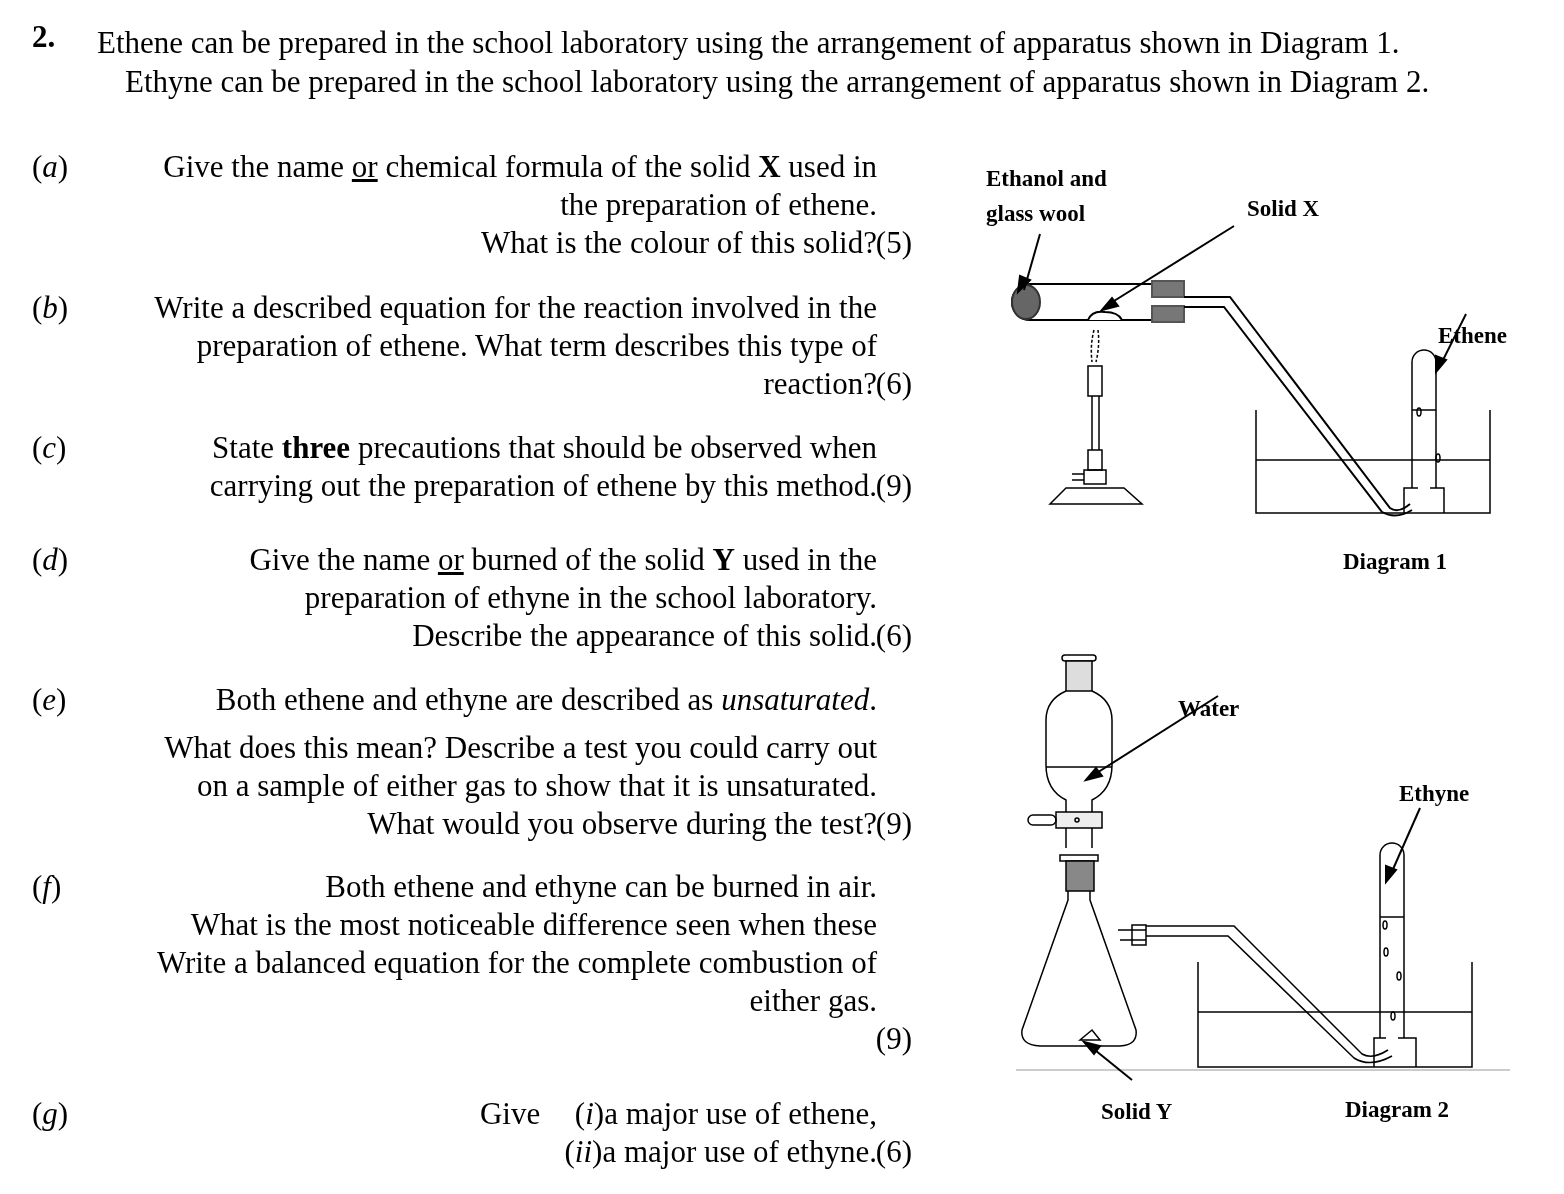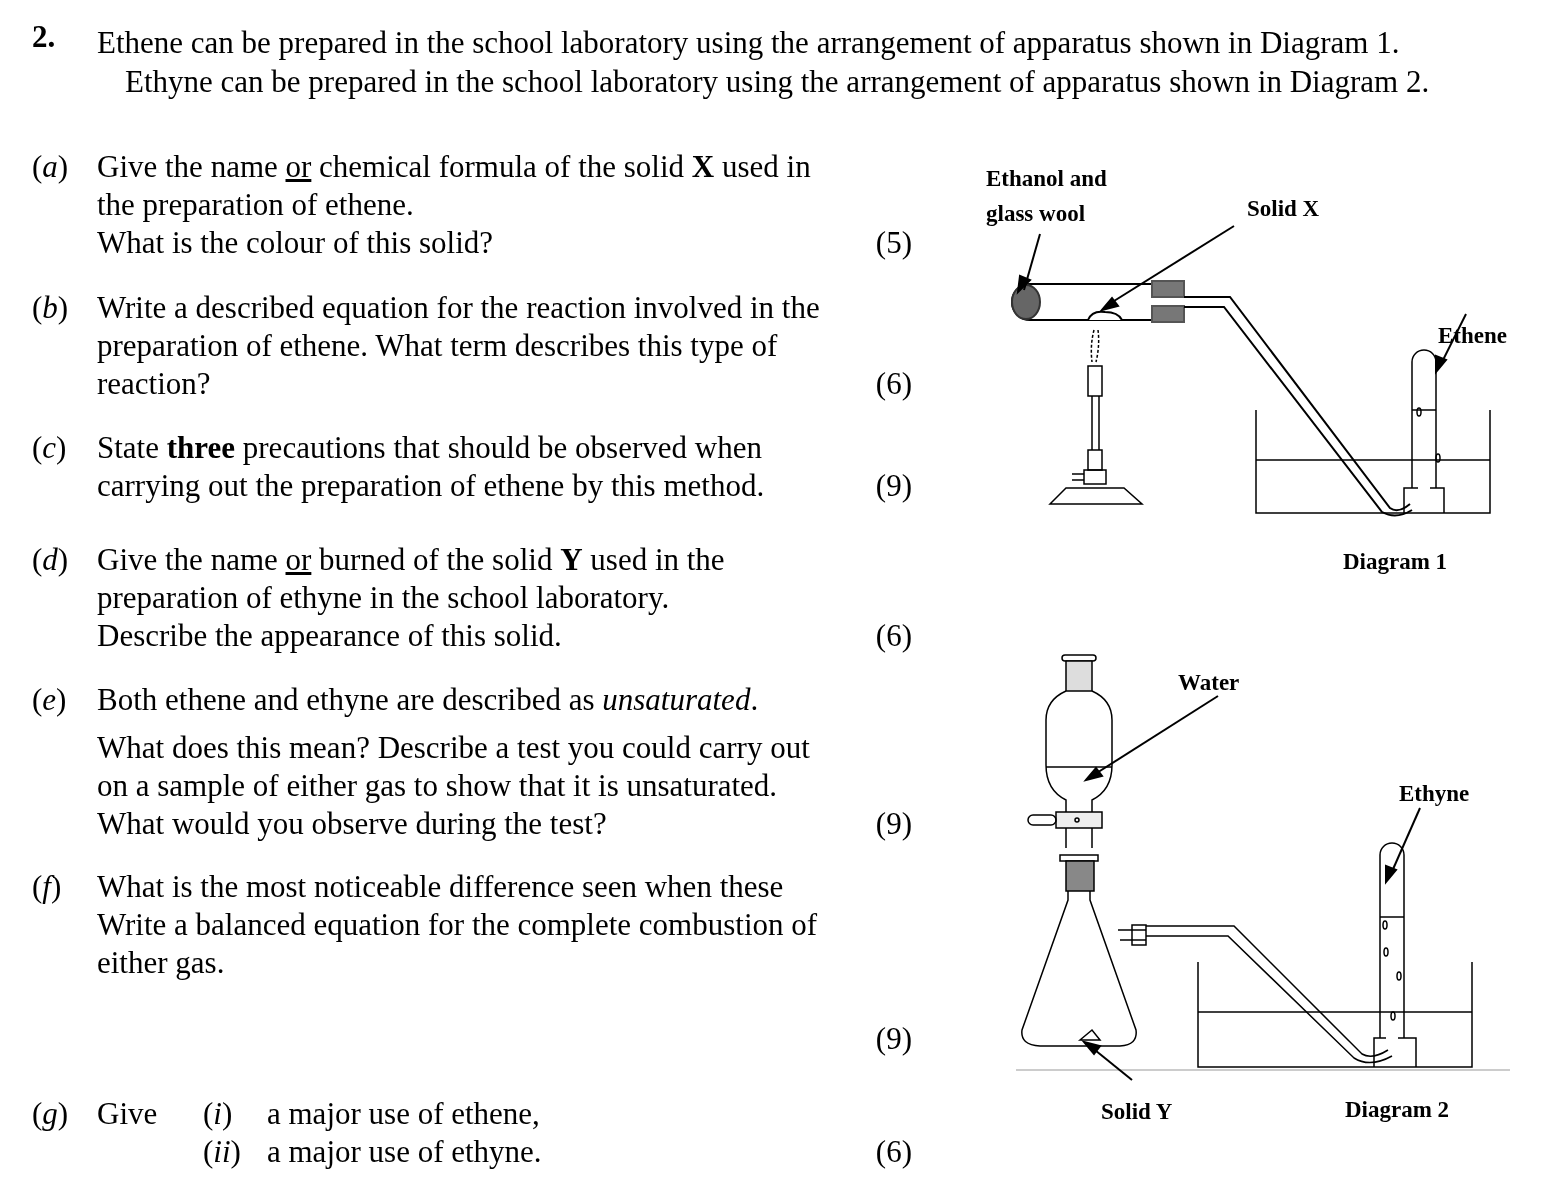--- a/index.html
+++ b/index.html
@@ -8,21 +8,21 @@
     font-family: "Liberation Serif", "DejaVu Serif", serif;
     color: #000; font-size: 31px; line-height: 38px;
   }
   .abs { position: absolute; white-space: nowrap; }
   .qnum { left: 32px; top: 18px; font-weight: bold; }
   .intro1 { left: 97px; top: 24px; }
   .intro2 { left: 97px; top: 63px; margin-left: 28px; }
   .part { position: absolute; left: 32px; width: 880px; }
   .plabel { position: absolute; left: 0; top: 0; }
   .pbody { position: absolute; left: 65px; top: 0; width: 780px; }
-  .pbody div { white-space: nowrap; }
+  .pbody div { white-space: nowrap; text-align: right; }
   .marks { position: absolute; right: 0; }
   .gap { height: 10px; }
   u { text-decoration: underline; }
   .diag-label { position: absolute; font-weight: bold; font-size: 23px; white-space: nowrap; }
   svg { position: absolute; left: 0; top: 0; }
   .roman { display: inline-block; width: 64px; }
 </style>
 </head>
 <body>
 
@@ -77,20 +77,21 @@
     <div>What does this mean?  Describe a test you could carry out</div>
     <div>on a sample of either gas to show that it is unsaturated.</div>
     <div>What would you observe during the test?</div>
   </div>
   <div class="marks" style="top:124px;">(9)</div>
 </div>
 
 <div class="part" style="top:868px;">
   <div class="plabel">(<i>f</i>)</div>
   <div class="pbody">
+    <div>Both ethene and ethyne can be burned in air.</div>
     <div>What is the most noticeable difference seen when these</div>
     <div>Write a balanced equation for the complete combustion of</div>
     <div>either gas.</div>
   </div>
   <div class="marks" style="top:152px;">(9)</div>
 </div>
 
 <div class="part" style="top:1095px;">
   <div class="plabel">(<i>g</i>)</div>
   <div class="pbody">
@@ -200,17 +201,17 @@
 
     <g stroke-width="2">
       <line x1="1218" y1="696" x2="1092" y2="776"></line>
       <polygon points="1086,780 1096,768 1102,776" fill="#000"></polygon>
       <line x1="1420" y1="808" x2="1390" y2="876"></line>
       <polygon points="1386,882 1386,866 1396,870" fill="#000"></polygon>
       <line x1="1132" y1="1080" x2="1090" y2="1046"></line>
       <polygon points="1084,1042 1100,1046 1094,1054" fill="#000"></polygon>
     </g>
   </svg>
-  <div class="diag-label" style="left:1178px;top:664px;">Water</div>
+  <div class="diag-label" style="left:1178px;top:690px;">Water</div>
   <div class="diag-label" style="left:1399px;top:775px;">Ethyne</div>
   <div class="diag-label" style="left:1101px;top:1093px;">Solid Y</div>
   <div class="diag-label" style="left:1345px;top:1091px;">Diagram 2</div>
 </div>
 
 </body></html>

